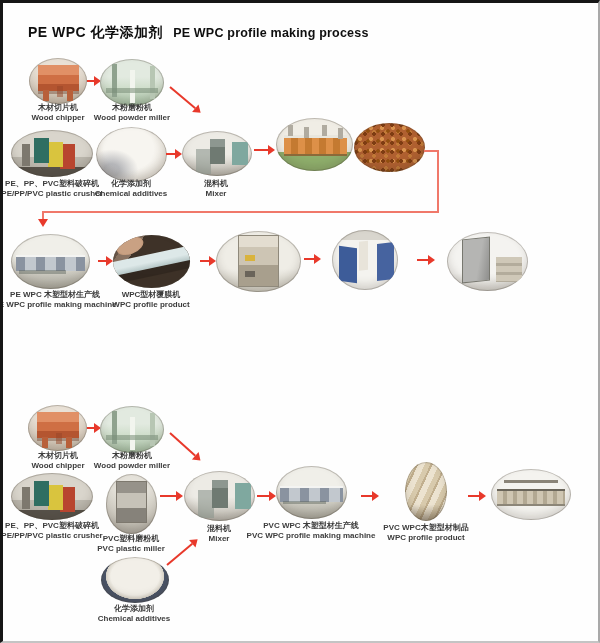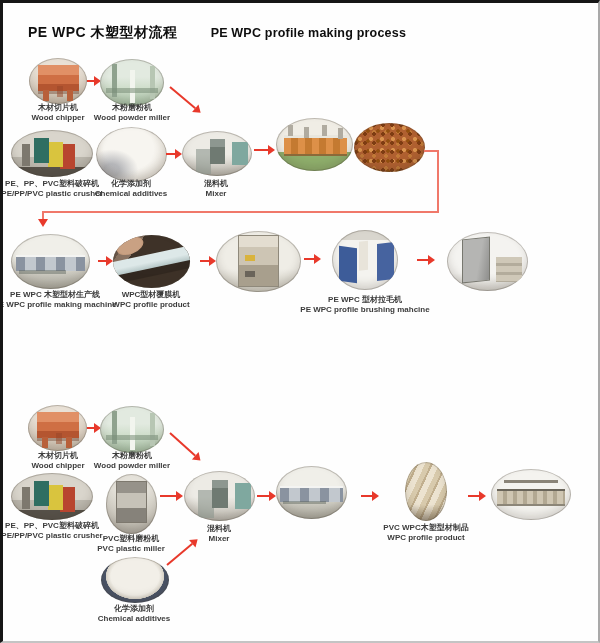--- a/index.html
+++ b/index.html
@@ -5,21 +5,21 @@
   html,body{margin:0;padding:0;background:#fff;}
   .page{
     position:relative;width:600px;height:643px;background:#fefefe;
     box-sizing:border-box;overflow:hidden;
     border-left:3px solid #161616;border-top:3px solid #161616;
     border-right:2px solid #a9a9a9;border-bottom:2px solid #c4c4c4;
     font-family:"Liberation Sans", sans-serif;
   }
   .sec-title{position:absolute;left:25px;white-space:nowrap;color:#0e0e0e;}
   .sec-title .t-zh{font-size:14px;font-weight:bold;letter-spacing:.5px;}
-  .sec-title .t-en{font-size:12.5px;font-weight:bold;margin-left:33px;letter-spacing:.2px;}
+  .sec-title .t-en{font-size:12.5px;font-weight:bold;margin-left:10px;letter-spacing:.2px;}
 
   .lbl{position:absolute;transform:translateX(-50%);text-align:center;color:#3c3c3c;white-space:nowrap;}
   .lbl span{display:block;font-size:8px;line-height:10px;font-weight:bold;}
 
   .ov{position:absolute;border-radius:50%;overflow:hidden;
       box-shadow:inset 0 0 0 1px rgba(70,60,50,.28), inset 0 -5px 9px rgba(60,50,40,.18);}
   .ov:before,.ov:after{content:"";position:absolute;}
 
   
   .bg-chipper{background:linear-gradient(180deg,#e9e1d6 0 26%,#ddd2c4 60%,#c8bcab 100%);}
@@ -118,21 +118,21 @@
   .eline{position:absolute;background:#f0786a;}
   .head-down{position:absolute;width:0;height:0;
     border-left:5px solid transparent;border-right:5px solid transparent;border-top:8px solid #e8392b;}
 </style>
 </head>
 <body>
 
 <div class="page">
 
   <div class="sec-title" style="top:20px">
-    <span class="t-zh">PE WPC 木塑型材流程</span><span class="t-en">PE WPC profile making process</span>
+    <span class="t-zh">PE WPC 化学添加剂</span><span class="t-en">PE WPC profile making process</span>
   </div>
 
   <div class="ov bg-chipper" style="left:26px;top:55px;width:58px;height:46px"></div>
   <div class="arr" style="left:84px;top:77px;width:7px"></div>
   <div class="ov bg-miller" style="left:97px;top:56px;width:64px;height:47px"></div>
   <div class="arr" style="left:167px;top:83px;width:33px;transform:rotate(40deg)"></div>
 
   <div class="lbl" style="left:55px;top:100px">
     <span>木材切片机</span>
     <span>Wood chipper</span>
@@ -179,24 +179,20 @@
   <div class="arr" style="left:414px;top:256px;width:11px"></div>
   <div class="ov bg-embossing" style="left:444px;top:229px;width:81px;height:59px"></div>
 
   <div class="lbl" style="left:52px;top:287px">
     <span>PE WPC 木塑型材生产线</span>
     <span>PE WPC profile making machine</span>
   </div>
   <div class="lbl" style="left:148px;top:287px">
     <span>WPC型材覆膜机</span>
     <span>WPC profile product</span>
-  </div>
-  <div class="lbl" style="left:362px;top:292px">
-    <span>PE WPC 型材拉毛机</span>
-    <span>PE WPC profile brushing mahcine</span>
   </div>
 
 
   <div class="ov bg-chipper" style="left:25px;top:402px;width:59px;height:46px"></div>
   <div class="arr" style="left:84px;top:424px;width:7px"></div>
   <div class="ov bg-miller" style="left:97px;top:403px;width:64px;height:47px"></div>
   <div class="arr" style="left:167px;top:429px;width:34px;transform:rotate(42deg)"></div>
 
   <div class="lbl" style="left:55px;top:448px">
     <span>木材切片机</span>
@@ -223,20 +219,24 @@
     <span>PE/PP/PVC plastic crusher</span>
   </div>
   <div class="lbl" style="left:128px;top:531px">
     <span>PVC塑料磨粉机</span>
     <span>PVC plastic miller</span>
   </div>
   <div class="lbl" style="left:216px;top:521px">
     <span>混料机</span>
     <span>Mixer</span>
   </div>
+  <div class="lbl" style="left:308px;top:518px">
+    <span>PVC WPC 木塑型材生产线</span>
+    <span>PVC WPC profile making machine</span>
+  </div>
   <div class="lbl" style="left:423px;top:520px">
     <span>PVC WPC木塑型材制品</span>
     <span>WPC profile product</span>
   </div>
 
   <div class="arr" style="left:164px;top:561px;width:33px;transform:rotate(-40deg)"></div>
   <div class="ov bg-additives-bowl" style="left:98px;top:554px;width:68px;height:46px"></div>
   <div class="lbl" style="left:131px;top:601px">
     <span>化学添加剂</span>
     <span>Chemical additives</span>

